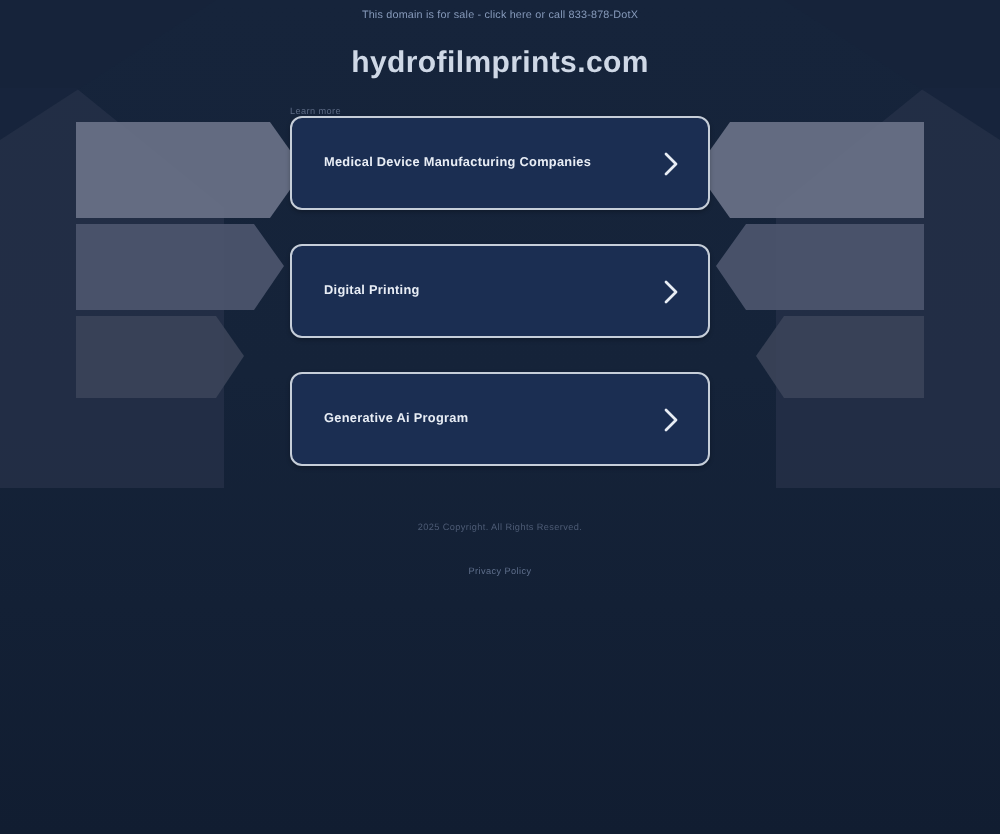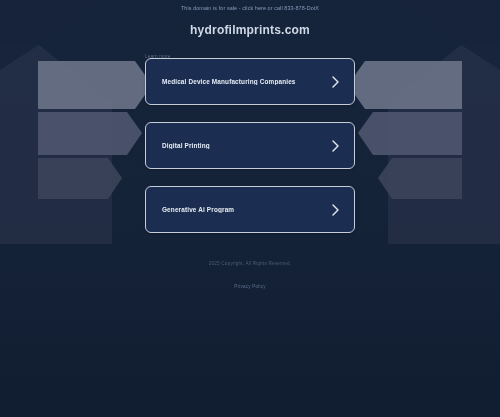--- a/index.html
+++ b/index.html
@@ -57,21 +57,21 @@
   
   .brand {
     position: absolute;
     top: 24px;
     left: 0;
     width: 500px;
     text-align: center;
     z-index: 6;
   }
   .brand-name {
-    font-size: 12px;
+    font-size: 15px;
     font-weight: bold;
     color: #cfd8e6;
     letter-spacing: .2px;
     line-height: 1;
   }
 
   
   .caption {
     position: absolute;
     top: 44px;

